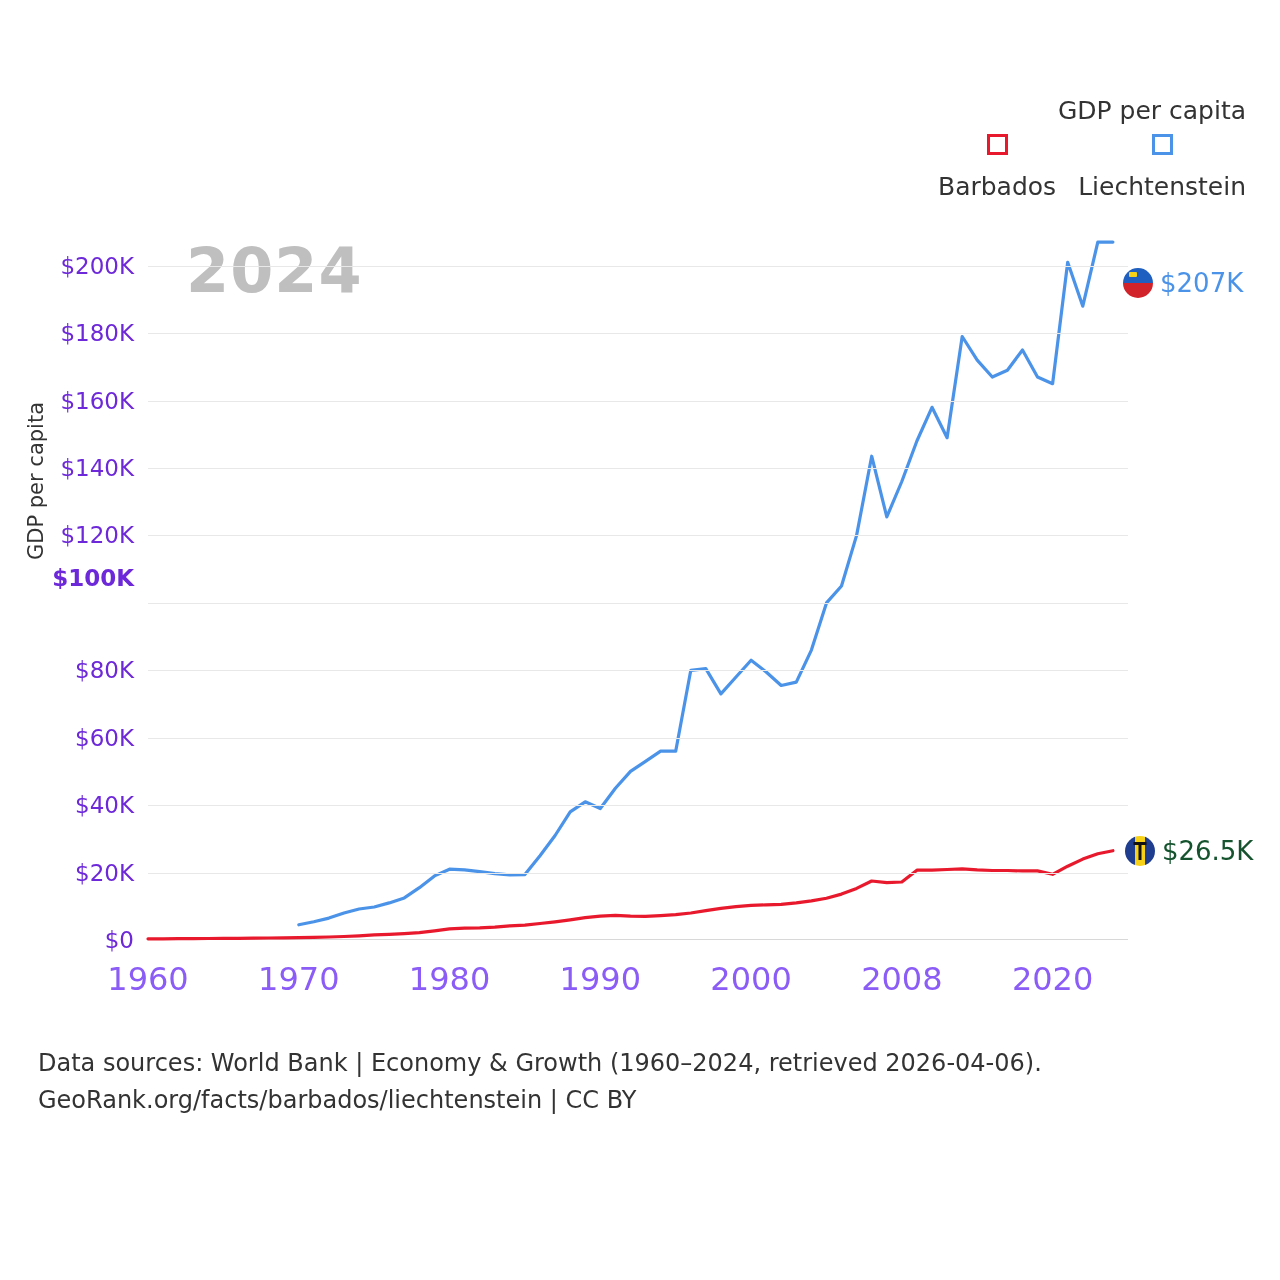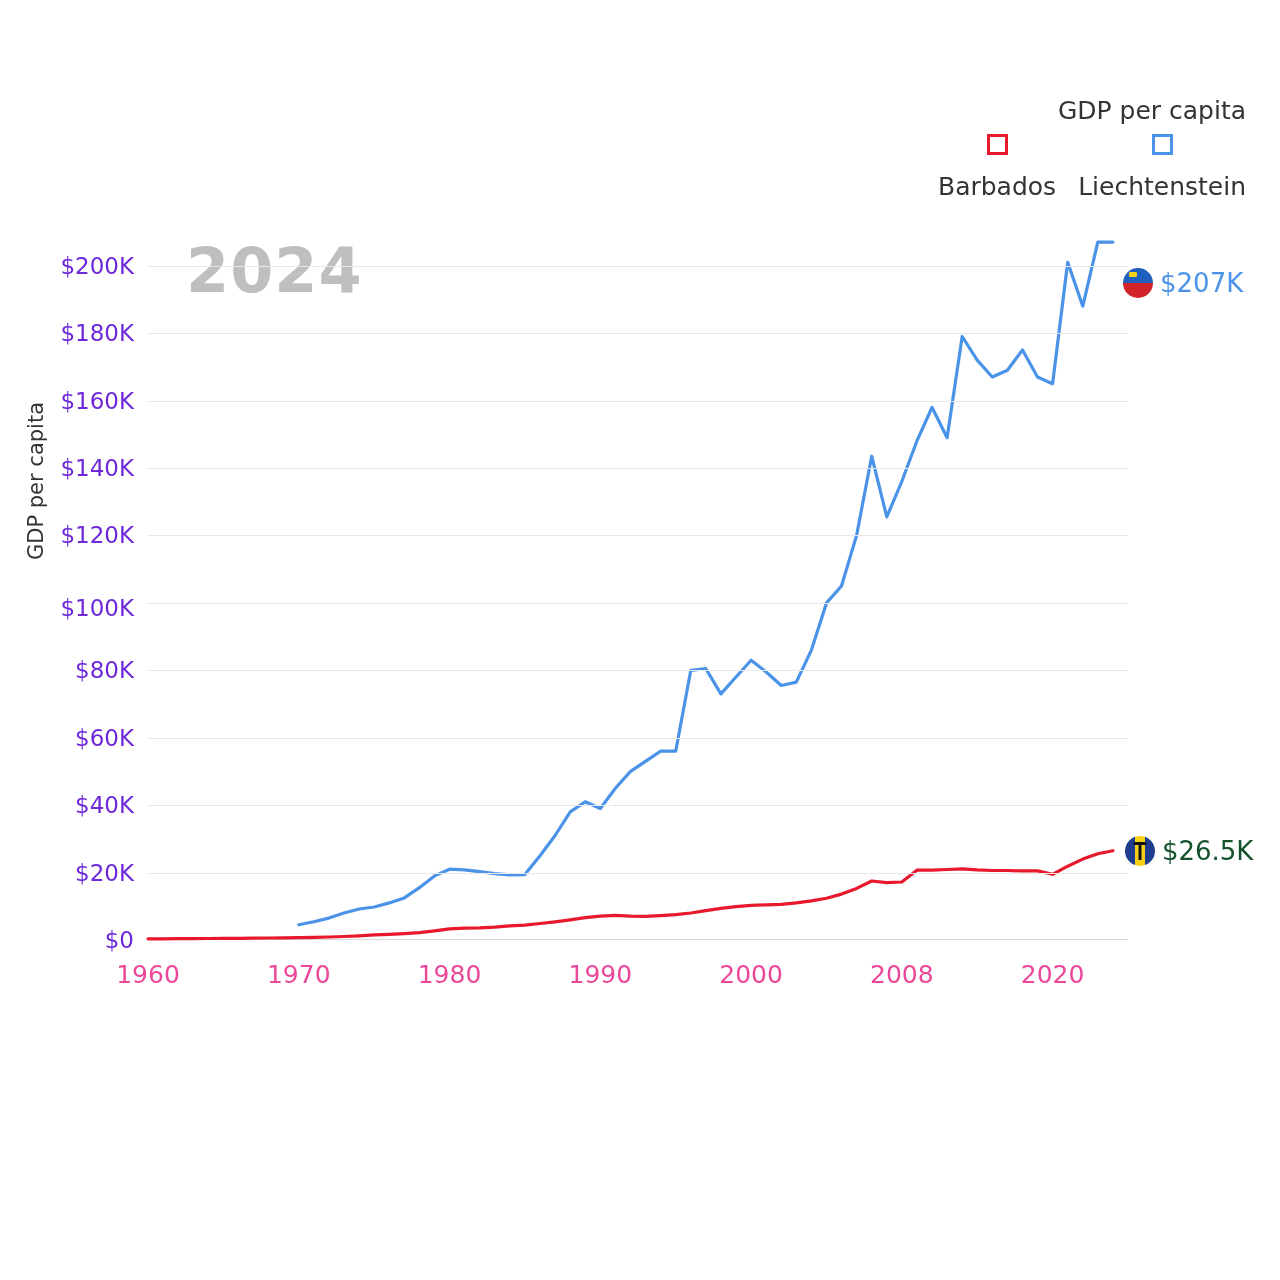--- a/index.html
+++ b/index.html
@@ -84,22 +84,22 @@
     right: 1146px;
     font-size: 23px;
     color: #6d28d9;
     text-align: right;
     transform: translateY(-50%);
     white-space: nowrap;
   }
   .xtick-label {
     position: absolute;
     top: 960px;
-    font-size: 25px;
-    color: #ec4899;
+    font-size: 32px;
+    color: #8b5cf6;
     transform: translateX(-50%);
     white-space: nowrap;
   }
   .y-axis-title {
     position: absolute;
     left: 24px;
     top: 560px;
     font-size: 21px;
     color: #333333;
     transform: rotate(-90deg);
@@ -253,27 +253,31 @@
   <div class="end-marker" id="marker-bb" style="left: 1124.92px; top: 850.657px;">
     <span class="flag-badge">
       <span class="flag-bb-left"></span>
       <span class="flag-bb-mid"></span>
       <span class="flag-bb-right"></span>
       <span class="flag-bb-trident"></span>
     </span>
     <span class="end-value bb">$26.5K</span>
   </div>
 
+  <div class="footer">
+    <div>Data sources: World Bank | Economy &amp; Growth (1960–2024, retrieved 2026-04-06).</div>
+    <div>GeoRank.org/facts/barbados/liechtenstein | CC BY</div>
+  </div>
 
 <div class="ytick-label" style="top: 940px;">$0</div>
     <div class="ytick-label" style="top: 872.571px;">$20K</div>
     <div class="ytick-label" style="top: 805.143px;">$40K</div>
     <div class="ytick-label" style="top: 737.714px; margin-left: 12px;">$60K</div>
     <div class="ytick-label" style="top: 670.286px;">$80K</div>
-    <div class="ytick-label" style="top: 608px;">$100K</div>
+    <div class="ytick-label" style="top: 578px; font-weight: bold;">$100K</div>
     <div class="ytick-label" style="top: 535.429px;">$120K</div>
     <div class="ytick-label" style="top: 468px;">$140K</div>
     <div class="ytick-label" style="top: 400.571px;">$160K</div>
     <div class="ytick-label" style="top: 333.143px;">$180K</div>
     <div class="ytick-label" style="top: 265.714px;">$200K</div>
     <div class="xtick-label" style="left: 148px;">1960</div>
     <div class="xtick-label" style="left: 298.769px;">1970</div>
     <div class="xtick-label" style="left: 449.538px;">1980</div>
     <div class="xtick-label" style="left: 600.308px;">1990</div>
     <div class="xtick-label" style="left: 751.077px;">2000</div>

